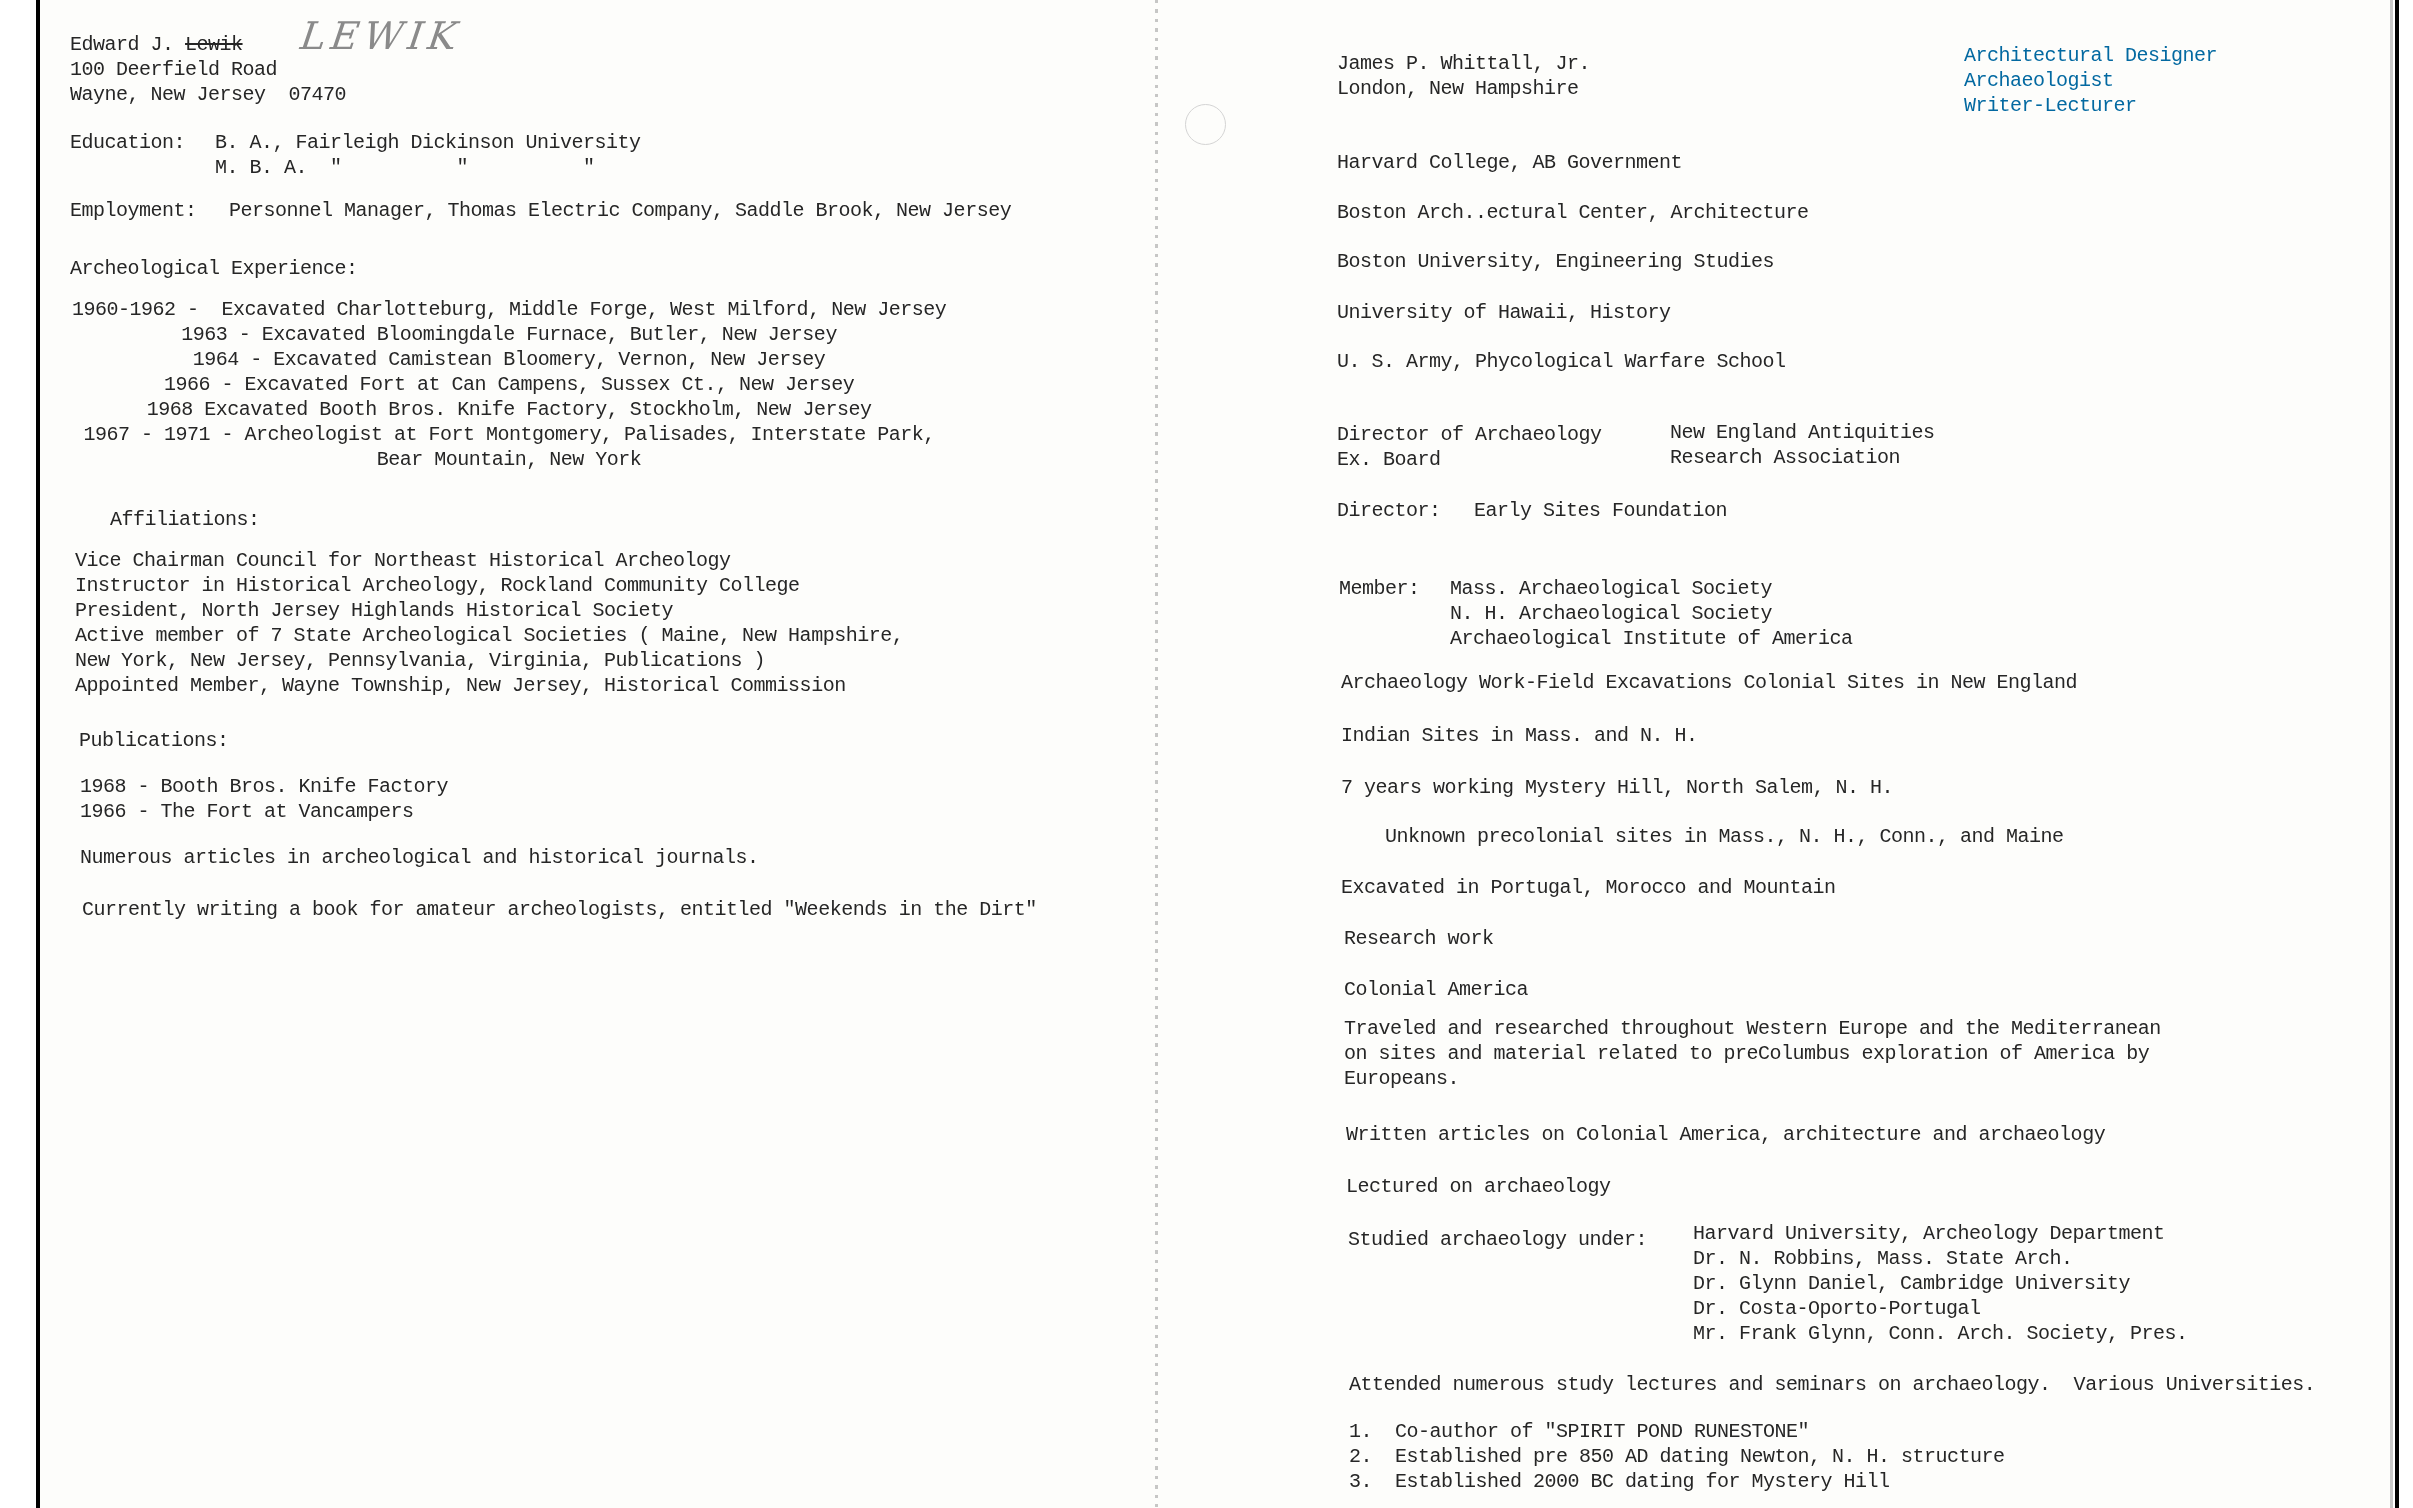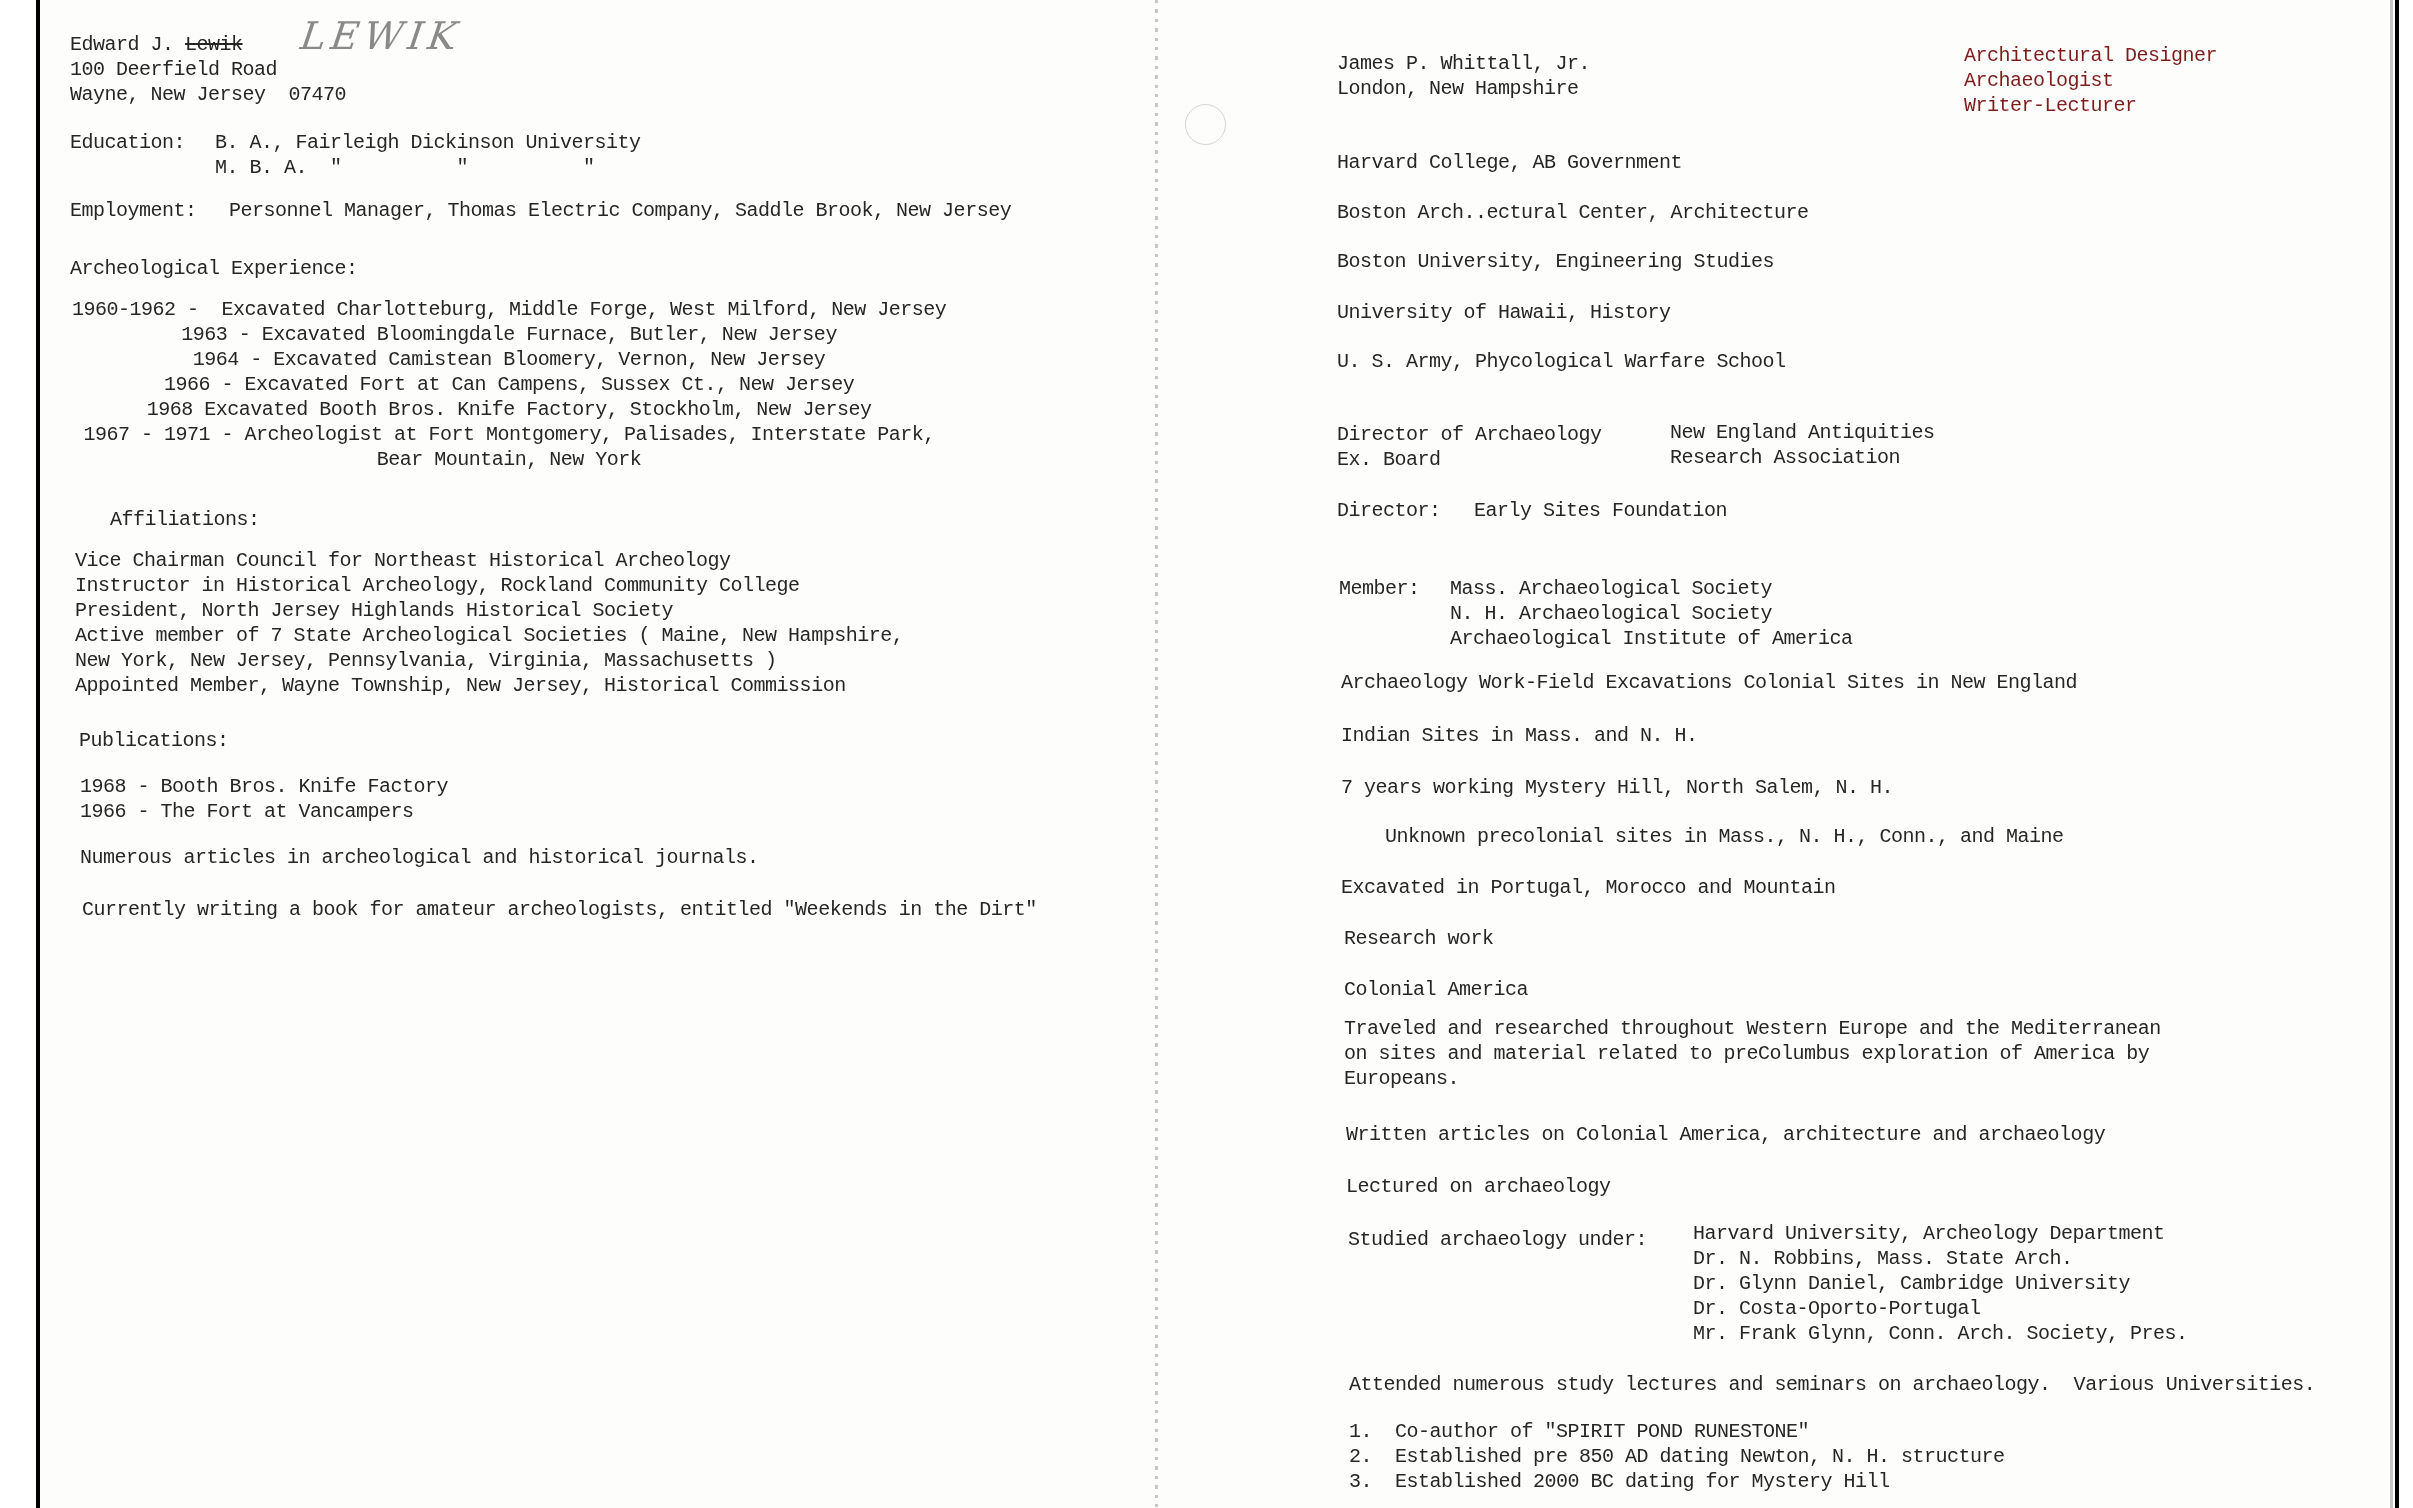--- a/index.html
+++ b/index.html
@@ -27,21 +27,21 @@
     opacity: 0.55;
   }
   .punch {
     position: absolute; left: 1185px; top: 104px; width: 39px; height: 39px;
     border: 1.7px solid #d4d4d4; border-radius: 50%;
   }
   .t {
     position: absolute; white-space: pre; font-size: 20px; line-height: 25px;
     letter-spacing: -0.5px; color: #262626;
   }
-  .light { color: #7f1d1d; }
+  .light { color: #0369a1; }
   .strike { text-decoration: line-through; text-decoration-thickness: 1.7px; }
   .hand {
     position: absolute; left: 301px; top: 13.7px; font-family: "DejaVu Serif", serif;
     font-style: italic; font-size: 38px; color: #8a8a8a; letter-spacing: 5.1px;
     transform: skewX(-8deg);
   }
   .block { position: absolute; }
   .block .t { position: static; display: block; }
 </style>
 </head>
@@ -77,21 +77,21 @@
   <span class="t">1967 - 1971 - Archeologist at Fort Montgomery, Palisades, Interstate Park,</span>
   <span class="t">Bear Mountain, New York</span>
 </div>
 
 <div class="t" style="left:75px; top:507px;margin-left:35px;">Affiliations:</div>
 <div class="block" style="left:75px; top:548px;">
   <span class="t">Vice Chairman Council for Northeast Historical Archeology</span>
   <span class="t">Instructor in Historical Archeology, Rockland Community College</span>
   <span class="t">President, North Jersey Highlands Historical Society</span>
   <span class="t">Active member of 7 State Archeological Societies ( Maine, New Hampshire,</span>
-  <span class="t">New York, New Jersey, Pennsylvania, Virginia, Massachusetts )</span>
+  <span class="t">New York, New Jersey, Pennsylvania, Virginia, Publications )</span>
   <span class="t">Appointed Member, Wayne Township, New Jersey, Historical Commission</span>
 </div>
 
 <div class="t" style="left:79px; top:728px;">Publications:</div>
 <div class="block" style="left:80px; top:774px;">
   <span class="t">1968 - Booth Bros. Knife Factory</span>
   <span class="t">1966 - The Fort at Vancampers</span>
 </div>
 
 <div class="t" style="left:80px; top:845px;">Numerous articles in archeological and historical journals.</div>

